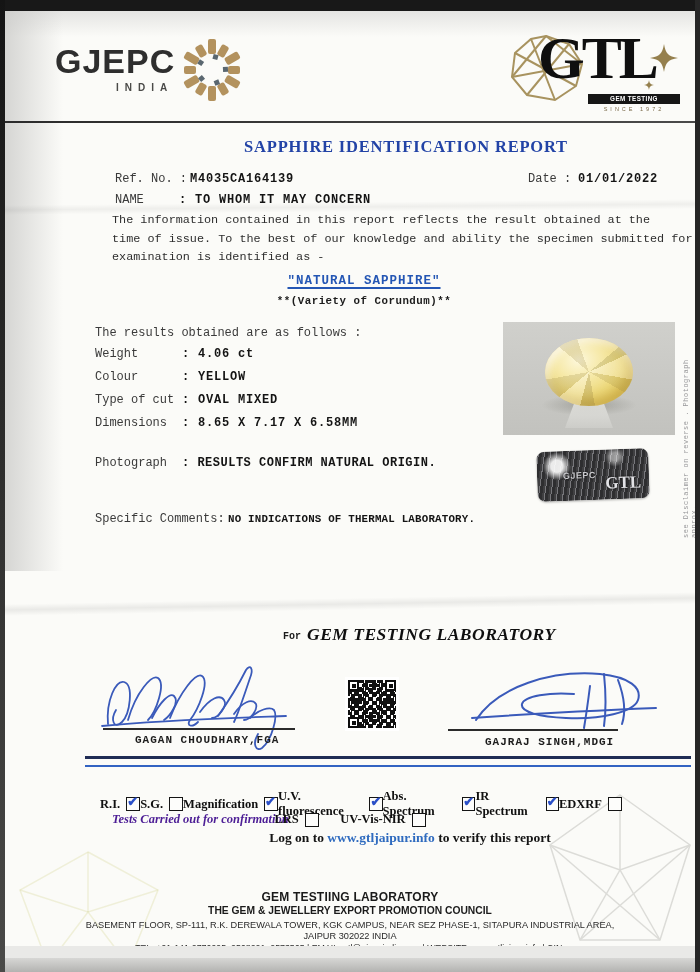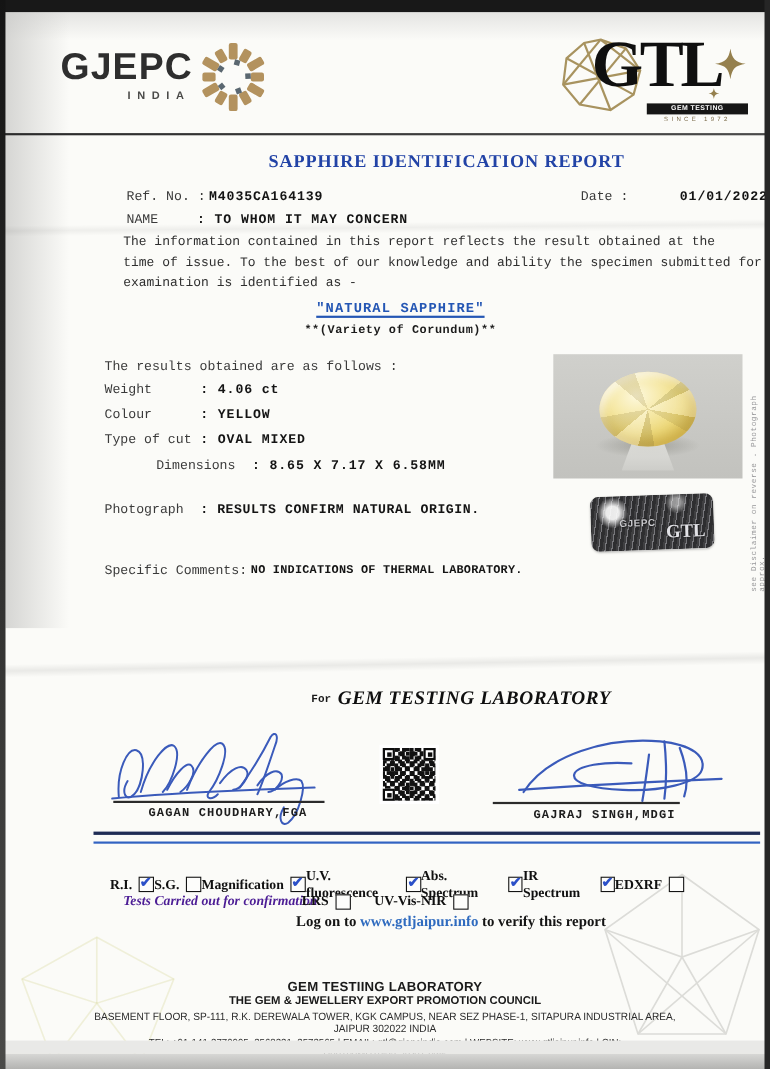--- a/index.html
+++ b/index.html
@@ -33,34 +33,34 @@
   .header-rule{left:0;top:121px;width:700px;height:2px;background:linear-gradient(90deg,#2b2b2b,#4b4b4b);}
 
   
   .title{left:110px;top:137px;width:592px;text-align:center;font-family:"Liberation Serif","DejaVu Serif",serif;
          font-weight:700;font-size:16.5px;letter-spacing:.8px;color:#2243a6;}
   .mono{font-size:12px;color:#3a3a3a;}
   .mono-b{font-size:12px;font-weight:700;color:#141414;letter-spacing:.8px;}
   .ref-label{left:115px;top:172px;}
   .ref-value{left:190px;top:172px;}
   .date-label{left:528px;top:172px;}
-  .date-value{left:578px;top:172px;margin-left:40px;}
+  .date-value{left:578px;top:172px;}
   .name-label{left:115px;top:193px;}
   .name-value{left:179px;top:193px;}
   .intro{left:112px;top:211px;width:586px;font-size:11.8px;line-height:18.5px;color:#2e2e2e;}
 
   .ident{left:110px;top:274px;width:508px;text-align:center;font-weight:700;font-size:12.5px;letter-spacing:1px;color:#2456b4;
          text-decoration:underline;text-underline-offset:3px;text-decoration-thickness:1.5px;}
   .variety{left:110px;top:295px;width:508px;text-align:center;font-weight:700;font-size:10.8px;letter-spacing:.5px;color:#1c1c1c;}
 
   
   .res-head{left:95px;top:326px;}
   .rlabel{left:95px;}
   .rvalue{left:182px;}
-  .y0{top:347px;} .y1{top:370px;} .y2{top:393px;} .y3{top:416px;margin-left:47px;}
+  .y0{top:347px;} .y1{top:370px;} .y2{top:393px;} .y3{top:416px;}
   .concl-label{left:95px;top:456px;}
   .concl-value{left:182px;top:456px;letter-spacing:.5px;}
   .comm-label{left:95px;top:512px;}
   .comm-value{left:228px;top:513px;font-size:10.8px;letter-spacing:.2px;}
 
   
   .gem-card{left:503px;top:322px;width:172px;height:113px;background:linear-gradient(#d0d0cc,#c2c2be);}
   .gem-shadow{left:38px;top:72px;width:96px;height:22px;border-radius:50%;background:radial-gradient(rgba(90,90,80,.35),rgba(0,0,0,0) 70%);}
   .gem-base{left:62px;top:80px;width:48px;height:26px;background:linear-gradient(#e8e8e4,#cfcfcb);clip-path:polygon(20% 0,80% 0,100% 100%,0 100%);opacity:.8;}
   .gem{left:42px;top:16px;width:88px;height:68px;border-radius:50%;

